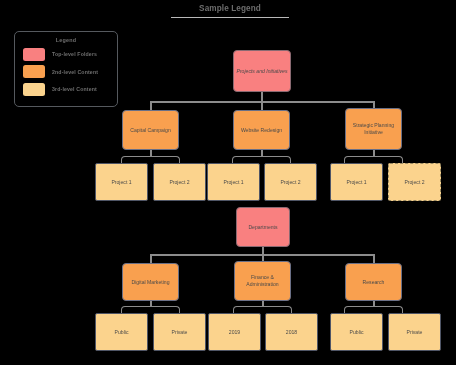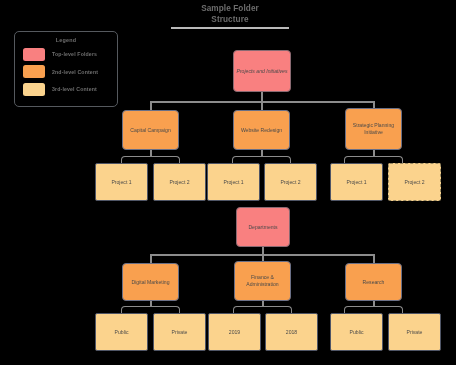--- a/index.html
+++ b/index.html
@@ -143,22 +143,21 @@
     border-top-right-radius: 4px;
     border-bottom: none;
   }
 </style>
 </head>
 <body>
 
 <div id="canvas">
 
   <div class="title-block">
-    <div class="title-line">Sample Folder</div>
-    <div class="title-line">Structure</div>
+    <div class="title-line">Sample Legend</div>
     <div class="title-rule"></div>
   </div>
 
   <div class="legend">
     <div class="legend-title">Legend</div>
 
     <div class="legend-row">
       <div class="legend-swatch" style="background:#F98080;"></div>
       <div class="legend-label">Top-level Folders</div>
     </div>

